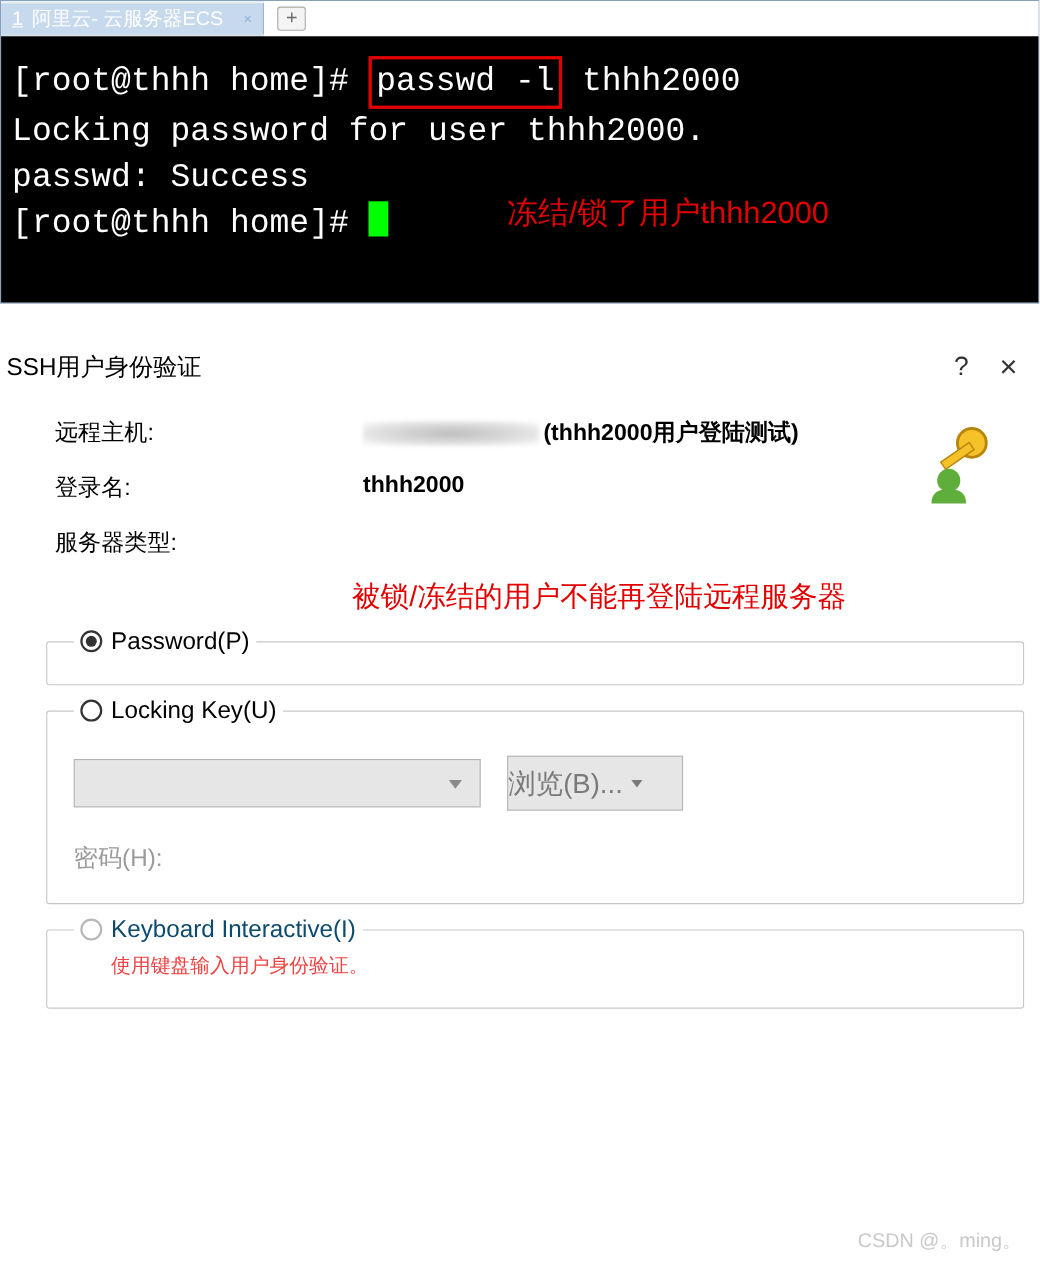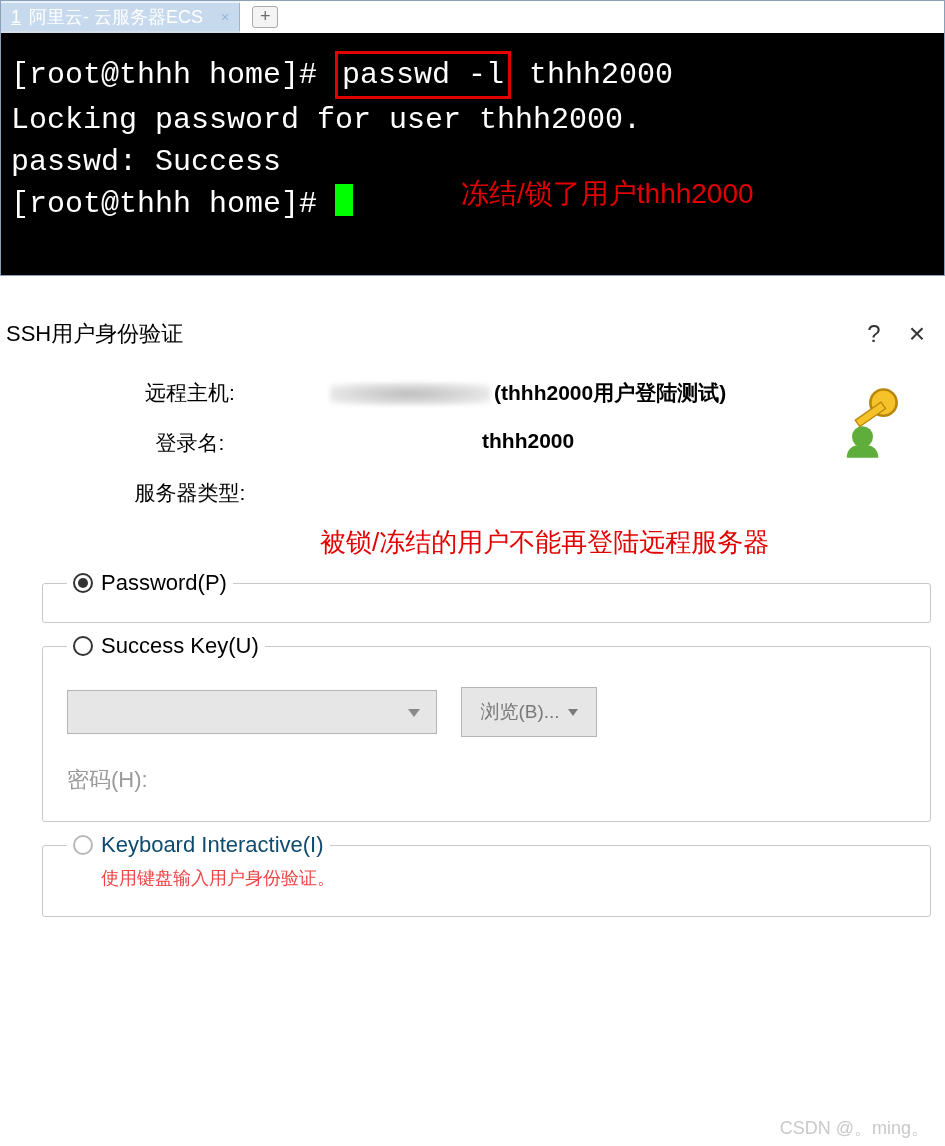--- a/index.html
+++ b/index.html
@@ -99,21 +99,21 @@
   padding: 4px 20px 10px 6px;
   border-bottom: 1px solid #fff;
 }
 .dlg-title { flex: 1; font-size: 22px; }
 .dlg-help { font-size: 24px; margin-right: 28px; color: #333; }
 .dlg-close { font-size: 28px; color: #333; }
 .info-grid {
   display: flex;
   padding: 18px 30px 10px 50px;
 }
-.info-labels, .info-values { display: flex; flex-direction: column; gap: 22px; text-align: center; }
+.info-labels, .info-values { display: flex; flex-direction: column; gap: 22px; }
 .info-labels { width: 280px; font-size: 21px; }
 .info-values { font-weight: bold; font-size: 21px; }
 .smudge {
   display: inline-block;
   width: 160px; height: 22px;
   background: radial-gradient(ellipse at center, #bdbdbd 0%, #e6e6e6 70%, transparent 100%);
   vertical-align: middle;
   margin-right: 4px;
   filter: blur(2px);
 }
@@ -194,28 +194,28 @@
 }
 .combo::after {
   content: "";
   position: absolute;
   right: 16px; top: 18px;
   border-left: 6px solid transparent;
   border-right: 6px solid transparent;
   border-top: 8px solid #8a8a8a;
 }
 .browse-btn {
-  width: 136px; height: 50px;
+  width: 160px; height: 50px;
   border: 1px solid #b5b5b5;
   background: #e6e6e6;
   color: #7a7a7a;
-  font-size: 19px;
+  font-size: 25px;
   margin-left: 24px;
   display: flex;
-  align-items: center; justify-content: center;
+  align-items: center; justify-content: flex-start;
   gap: 8px;
 }
 .browse-btn .caret {
   border-left: 5px solid transparent;
   border-right: 5px solid transparent;
   border-top: 7px solid #7a7a7a;
 }
 .sub-desc {
   font-size: 18px;
   color: #ef4444;
@@ -286,21 +286,21 @@
     <fieldset class="method">
       <legend>
         <span class="radio checked"></span>
         <span>Password(P)</span>
       </legend>
     </fieldset>
 
     <fieldset class="method">
       <legend>
         <span class="radio"></span>
-        <span>Success Key(U)</span>
+        <span>Locking Key(U)</span>
       </legend>
       <div class="form-row disabled">
         <div class="combo"></div>
         <div class="browse-btn">
           <span>浏览(B)...</span>
           <span class="caret"></span>
         </div>
       </div>
       <div class="form-row disabled">
         <span class="lbl">密码(H):</span>

